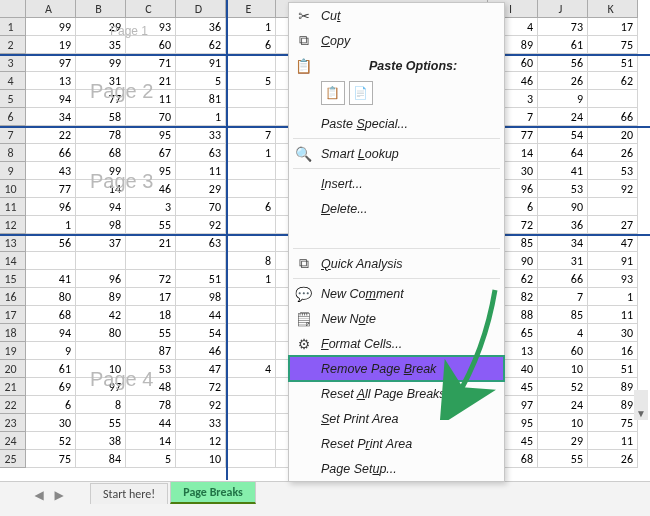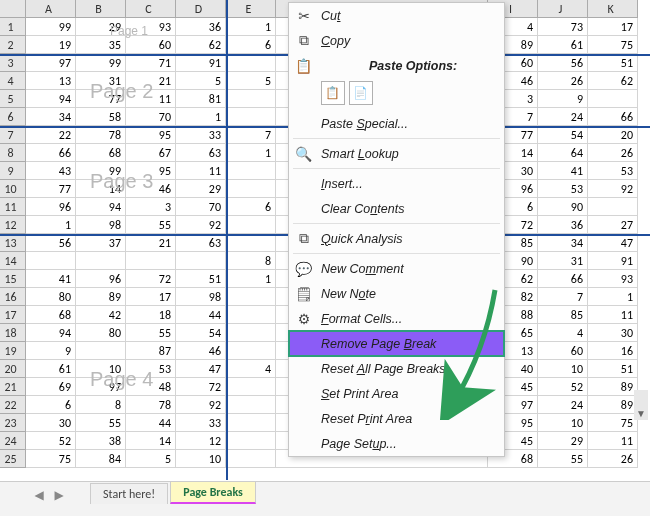--- a/index.html
+++ b/index.html
@@ -110,24 +110,24 @@
     padding: 3px 12px;
     font-size: 12px;
     border: 1px solid #ccc;
     border-bottom: none;
     background: #f0f0f0;
     margin-right: 2px;
     color: #444;
     margin-top: 22px;
   }
   .tab.active {
-    background: #fef9c3;
+    background: #86efac;
     color: #217346;
     font-weight: bold;
-    border-bottom: 2px solid #d946ef;
+    border-bottom: 2px solid #4d7c0f;
   }
 
   .context-menu {
     position: absolute;
     top: 2px;
     left: 288px;
     width: 215px;
     background: #fcfcfc;
     border: 1px solid #c6c6c6;
     box-shadow: 2px 2px 6px rgba(0,0,0,0.2);
@@ -570,21 +570,24 @@
     <span class="menu-icon">🔍</span>
     <span class="menu-label">Smart <u>L</u>ookup</span>
   </div>
   <div class="menu-sep"></div>
   <div class="menu-item">
     <span class="menu-icon"></span>
     <span class="menu-label"><u>I</u>nsert...</span>
   </div>
   <div class="menu-item">
     <span class="menu-icon"></span>
-    <span class="menu-label">Clear Co<u>n</u>tents</span>
+    <span class="menu-label"><u>D</u>elete...</span>
+  </div>
+  <div class="menu-item">
+    <span class="menu-icon"></span>
   </div>
   <div class="menu-sep"></div>
   <div class="menu-item">
     <span class="menu-icon">⧉</span>
     <span class="menu-label"><u>Q</u>uick Analysis</span>
   </div>
   <div class="menu-sep"></div>
   <div class="menu-item">
     <span class="menu-icon">💬</span>
     <span class="menu-label">New Co<u>m</u>ment</span>

